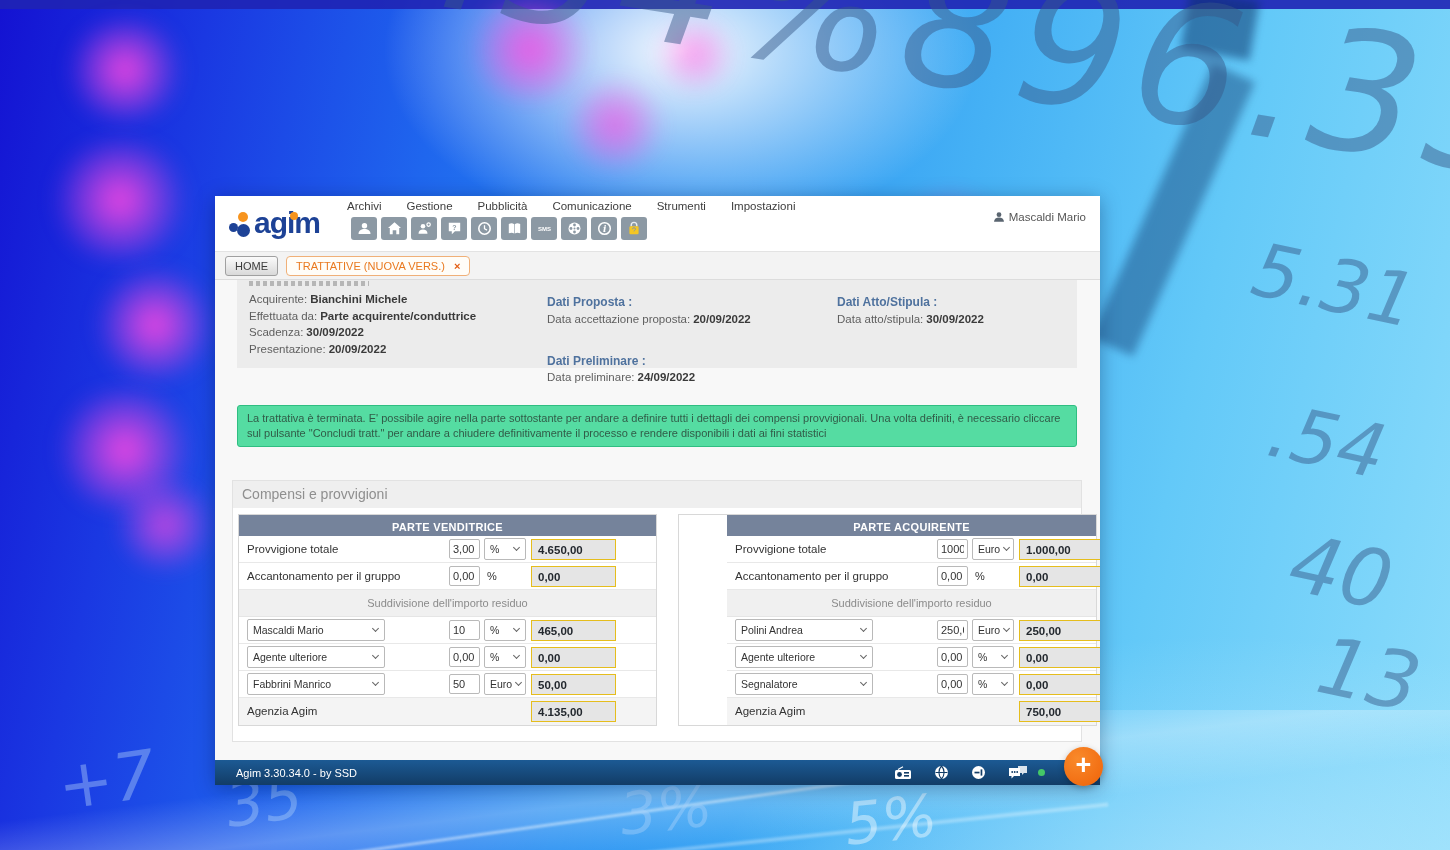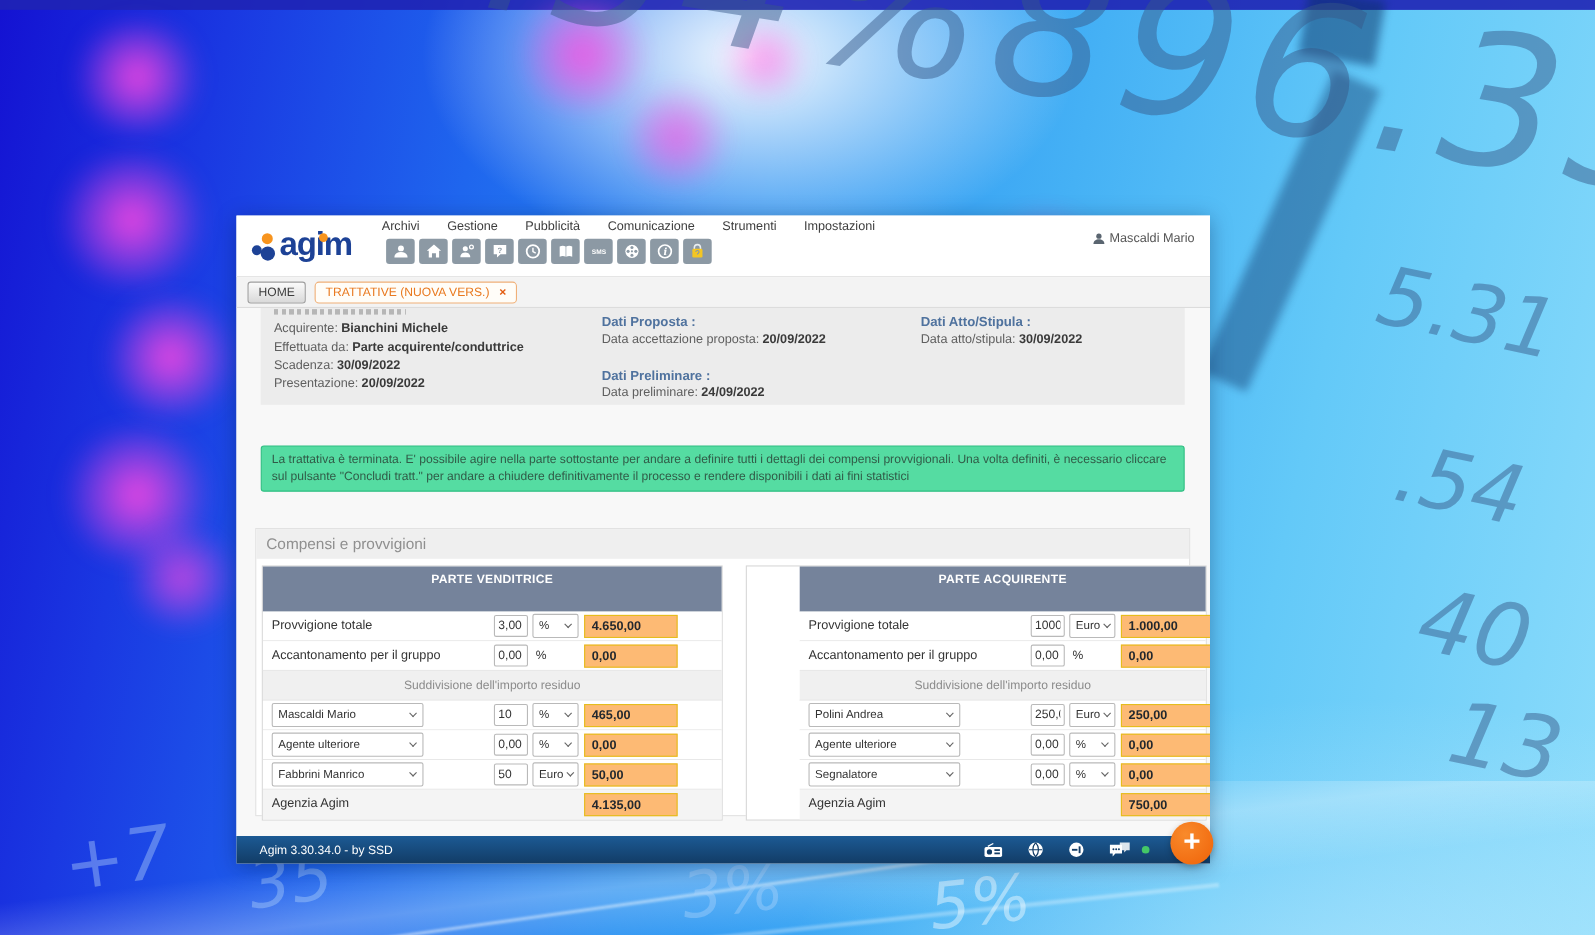--- a/index.html
+++ b/index.html
@@ -75,52 +75,52 @@
   .content { position:relative; height:480px; background:#f8f8f8; overflow:hidden; }
   .info-panel { position:absolute; left:22px; top:0px; width:840px; height:88px; background:#ececec; }
   .clip-line { position:absolute; left:12px; top:1px; width:120px; height:5px; overflow:hidden;
     background:repeating-linear-gradient(90deg,#a9a9a9 0 4px, #ececec 4px 7px); opacity:.8; }
   .info-col { position:absolute; top:0; font-size:11.5px; }
   .ic1 { left:12px; }  .ic2 { left:310px; } .ic3 { left:600px; }
   .info-line { margin-top:4.5px; height:12px; line-height:12px; color:#5f5f5f; }
   .ic1 .info-line:first-child { margin-top:13px; }
   .info-line b { color:#3a3a3a; margin-left:3px; }
   .blue-title { font-weight:bold; color:#4f729e; font-size:12px; }
-  .ic2 .blue-title, .ic3 .blue-title { margin-top:6px; }
+  .ic2 .blue-title, .ic3 .blue-title { margin-top:16px; }
   .gap18 { height:14px; }
 
   .alert-box { position:absolute; left:22px; top:125px; width:840px; min-height:40px;
     background:#55dca2; border:1px solid #2fbe82; border-radius:3px;
     color:#315c48; font-size:11px; line-height:15px; padding:5px 9px; }
 
   .section-card { position:absolute; left:17px; top:200px; width:850px; height:262px;
     background:#fff; border:1px solid #e2e2e2; }
   .section-title { height:27px; background:#efefef; color:#8f8f8f; font-size:14px;
     line-height:27px; padding-left:9px; }
 
   .ptable { position:absolute; top:33px; width:419px; border:1px solid #d8d8d8; background:#fff; }
   .pt-left { left:5px; } .pt-right { left:445px;padding-left:48px; }
-  .pt-head { height:41px; background:#75839b; color:#fff; font-weight:bold; font-size:11px;
+  .pt-head { height:21px; background:#75839b; color:#fff; font-weight:bold; font-size:11px;
     letter-spacing:.3px; text-align:center; line-height:25px; }
   .pt-row { position:relative; height:27px; border-bottom:1px solid #e8e8e8; background:#fff; }
   .pt-row:last-child { border-bottom:none; }
   .lbl { position:absolute; left:8px; top:7px; font-size:11.5px; color:#333; }
   .inp { position:absolute; left:210px; top:3px; width:31px; height:20px;
     border:1px solid #b9b9b9; border-radius:2px; font-size:11px; color:#333; padding:0 3px;
     font-family:"Liberation Sans",sans-serif; }
   .fsel { position:absolute; top:2px; height:22px; background:#fff; border:1px solid #b9b9b9;
     border-radius:2px; display:flex; align-items:center; justify-content:space-between;
     padding:0 6px 0 5px; font-size:10.5px; color:#333; cursor:pointer; }
   .fsel-unit { left:245px; width:42px; }
   .fsel-name { left:8px; width:138px; }
   .chev { width:5px; height:5px; border-right:1.4px solid #666; border-bottom:1.4px solid #666;
     transform:rotate(45deg); margin-top:-3px; flex:none; margin-left:4px; }
   .unit-txt { position:absolute; left:248px; top:7px; font-size:11px; color:#333; }
   .val { position:absolute; left:292px; top:3px; width:85px; height:21px; line-height:20px;
-    background:#fdba74; border:1px solid #e5bd1d; font-weight:bold; font-size:11.5px;
+    background:#e5e5e5; border:1px solid #e5bd1d; font-weight:bold; font-size:11.5px;
     color:#23282e; padding:0 6px; }
   .subdiv { height:27px; background:#f0f0f0; border-bottom:1px solid #e5e5e5; color:#8b8b8b;
     font-size:11px; text-align:center; line-height:27px; }
   .agency { background:#f4f4f4; }
 
   
   .window-footer { position:absolute; left:0; bottom:0; width:885px; height:25px;
     background:linear-gradient(#1c5a94,#123c66); display:flex; align-items:center; }
   .footer-version { color:#fff; font-size:11px; padding-left:21px; flex:none; }
   .footer-icons { position:absolute; right:55px; top:0; height:25px; display:flex;

